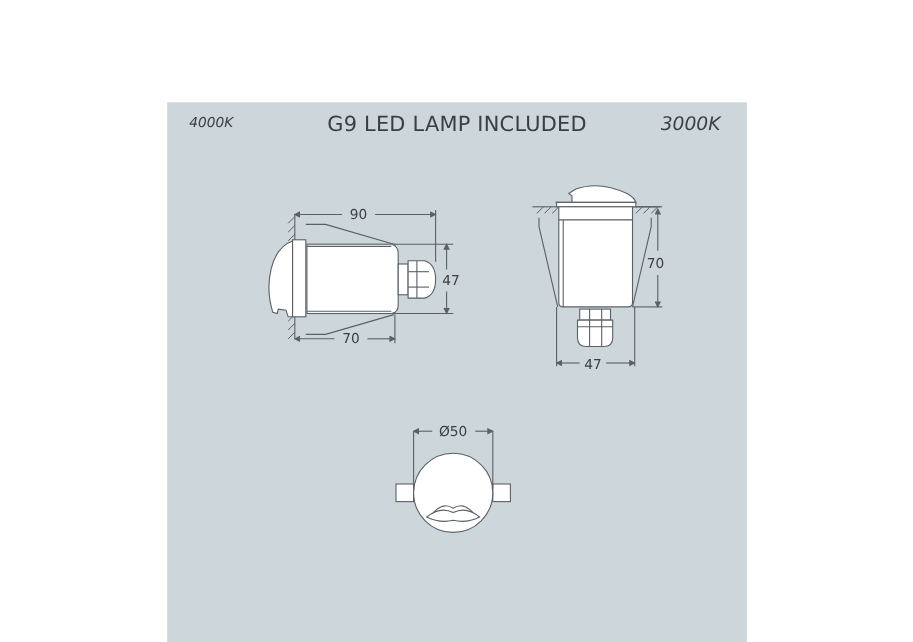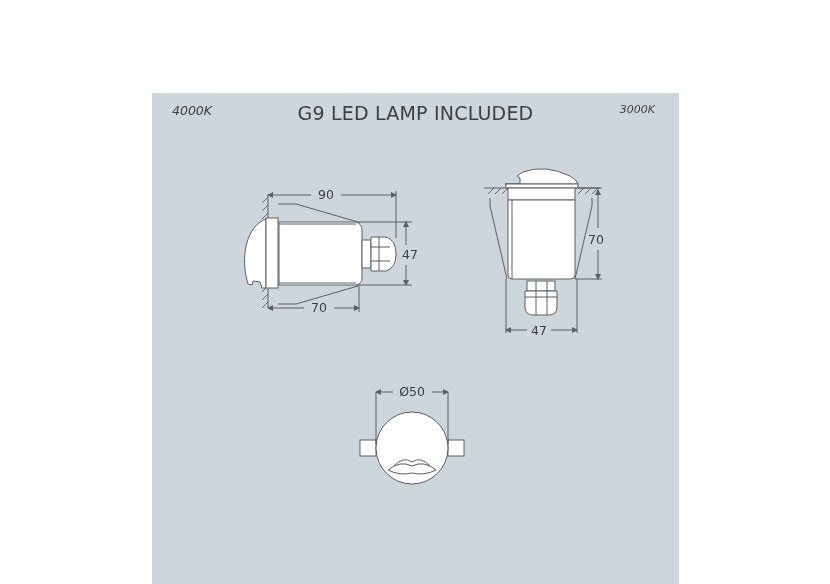--- a/index.html
+++ b/index.html
@@ -1,20 +1,20 @@
 <!DOCTYPE html>
 <html><head>
 <meta charset="utf-8">
 <style>
   html, body { margin: 0; padding: 0; background: #ffffff; }
   body { width: 830px; height: 584px; position: relative; overflow: hidden; font-family: "DejaVu Sans", sans-serif; }
   .panel { position: absolute; left: 152px; top: 93px; width: 527px; height: 505px; background: #cdd6da; }
   .label { position: absolute; color: #3a3f42; font-size: 13px; white-space: nowrap; }
   .lbl-left { left: 20px; top: 10px; font-style: italic; font-size: 12.5px; }
-  .lbl-right { right: 24px; top: 10px; font-style: italic; font-size: 11px; }
+  .lbl-right { right: 24px; top: 10px; font-style: italic; font-size: 17px; }
   .lbl-title { left: 0; right: 0; top: 9px; text-align: center; font-size: 19px; letter-spacing: 0.2px; }
   svg.drawing { position: absolute; left: 0; top: 0; }
   .dim { font-family: "DejaVu Sans", sans-serif; font-size: 12.5px; fill: #3a3f42; }
 </style>
 </head>
 <body>
 
 <div class="panel">
   <span class="label lbl-left">4000K</span>
   <span class="label lbl-title">G9 LED LAMP INCLUDED</span>

